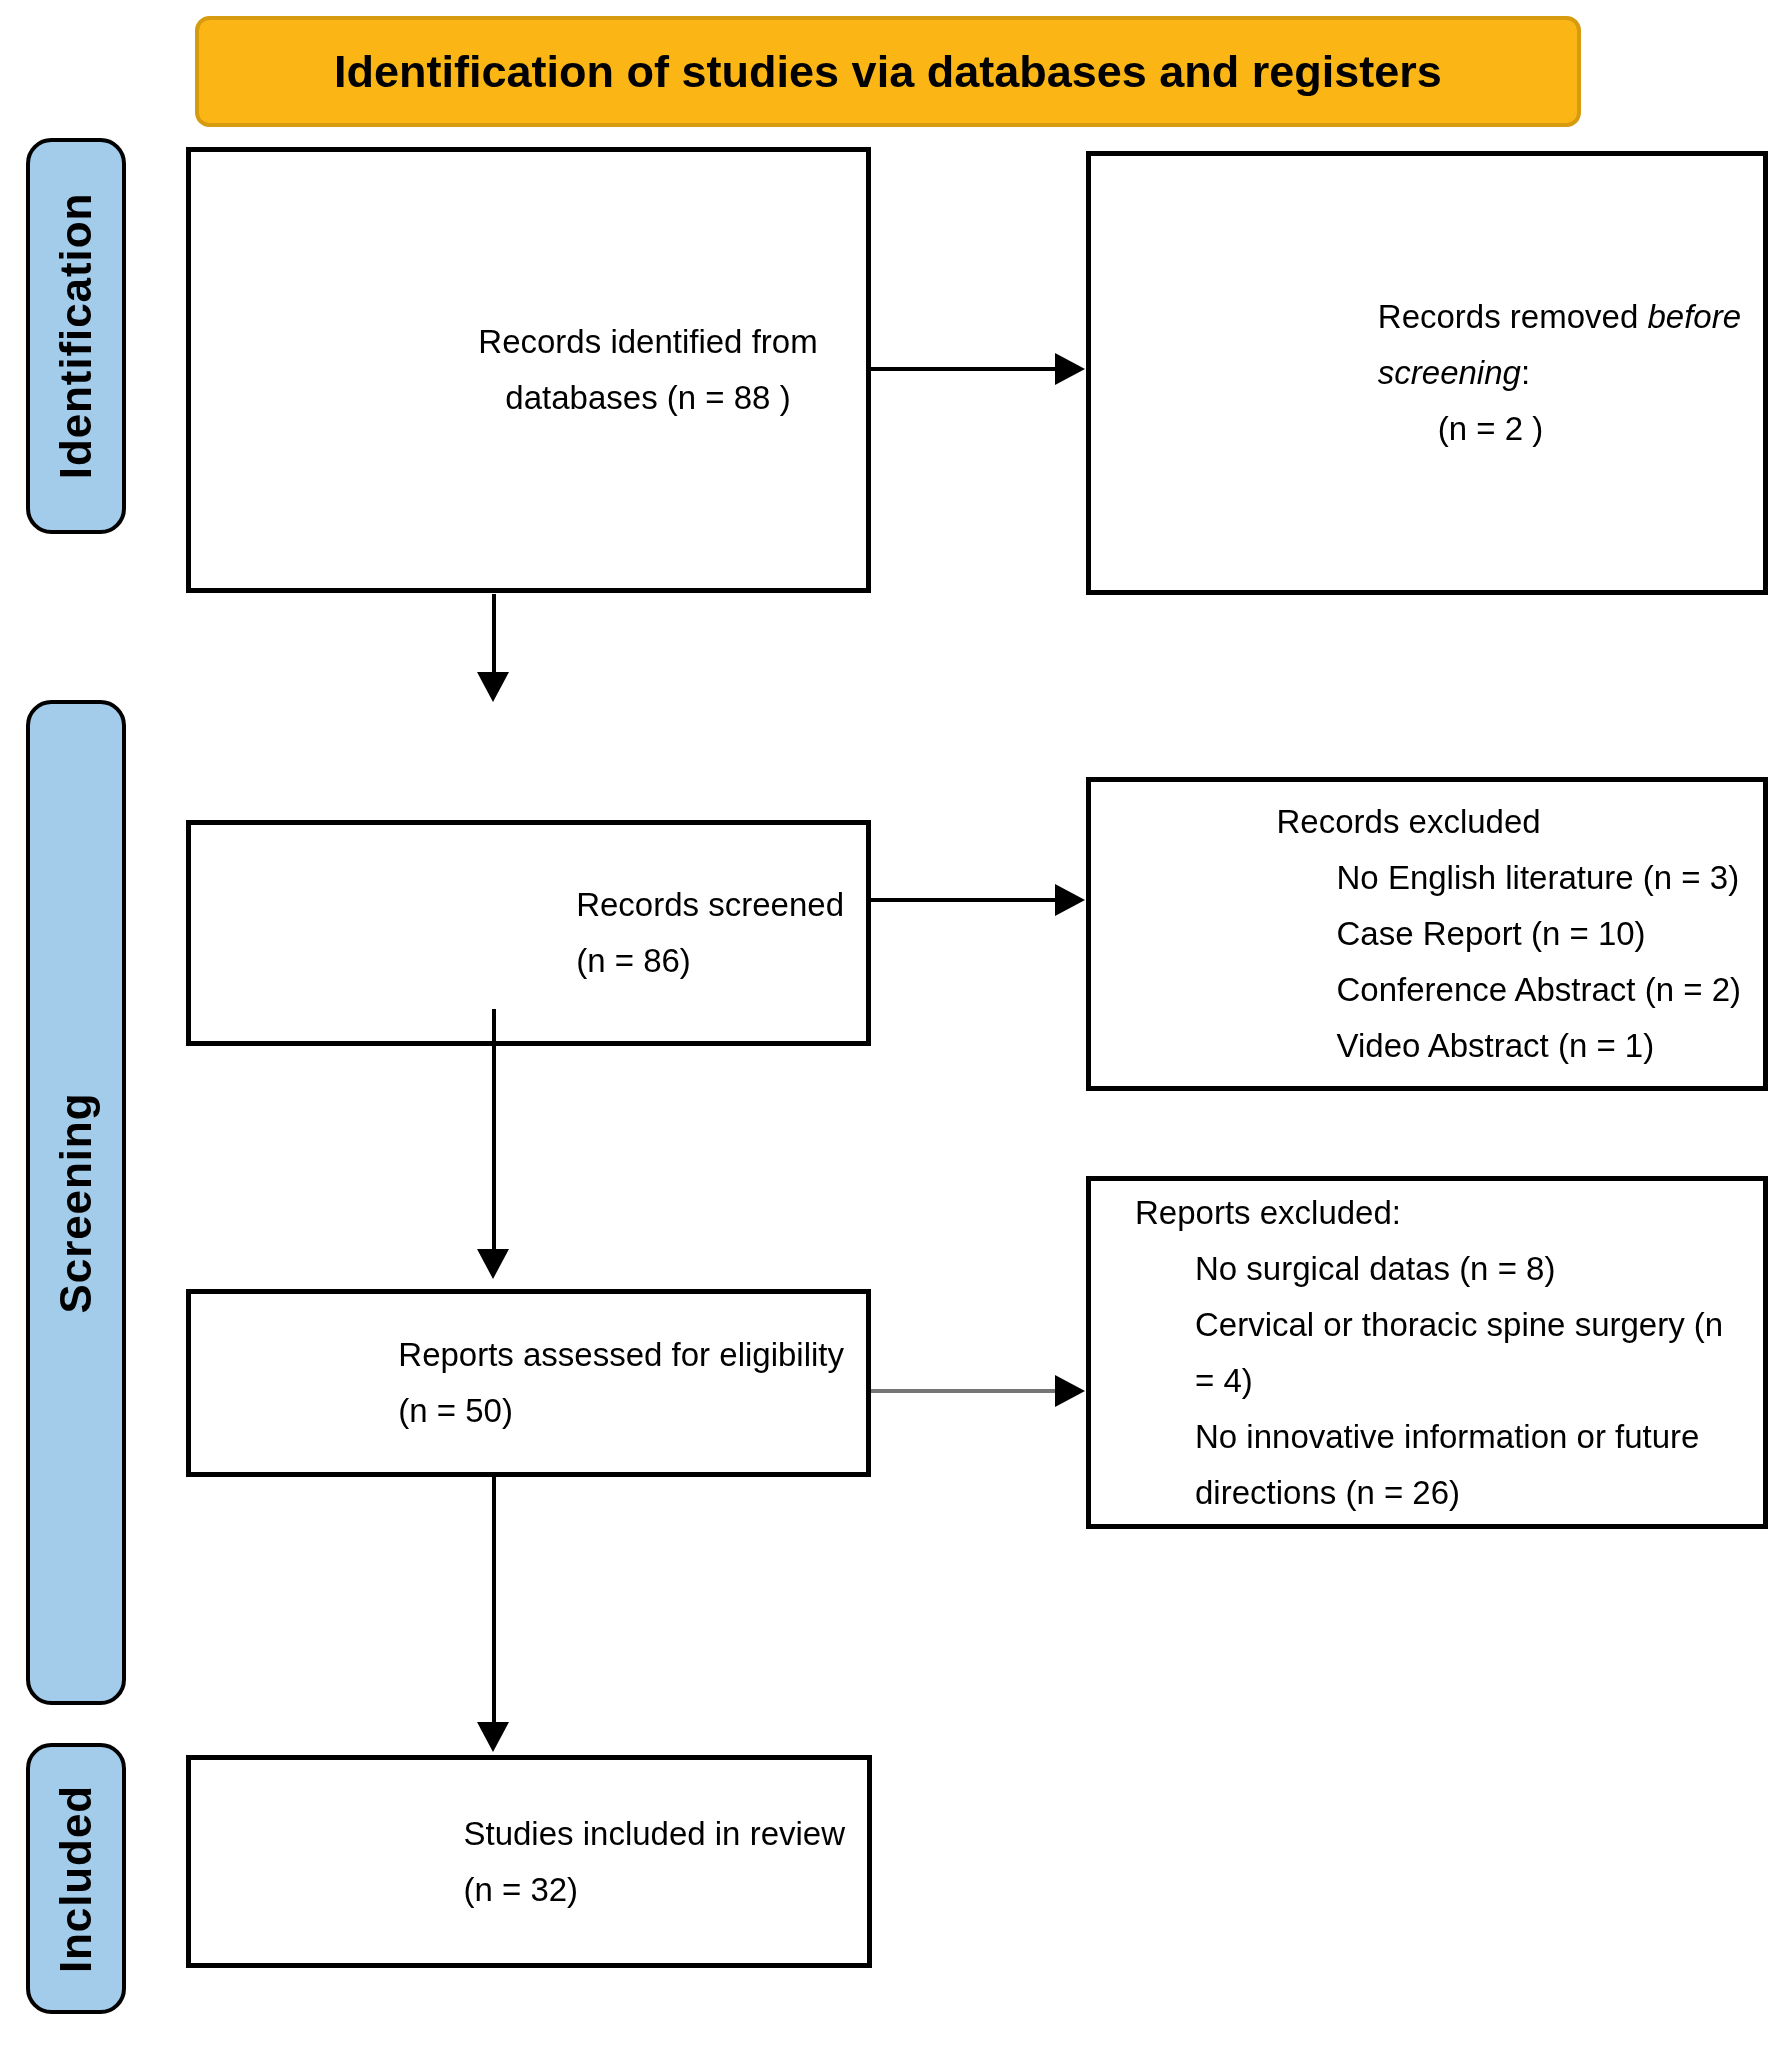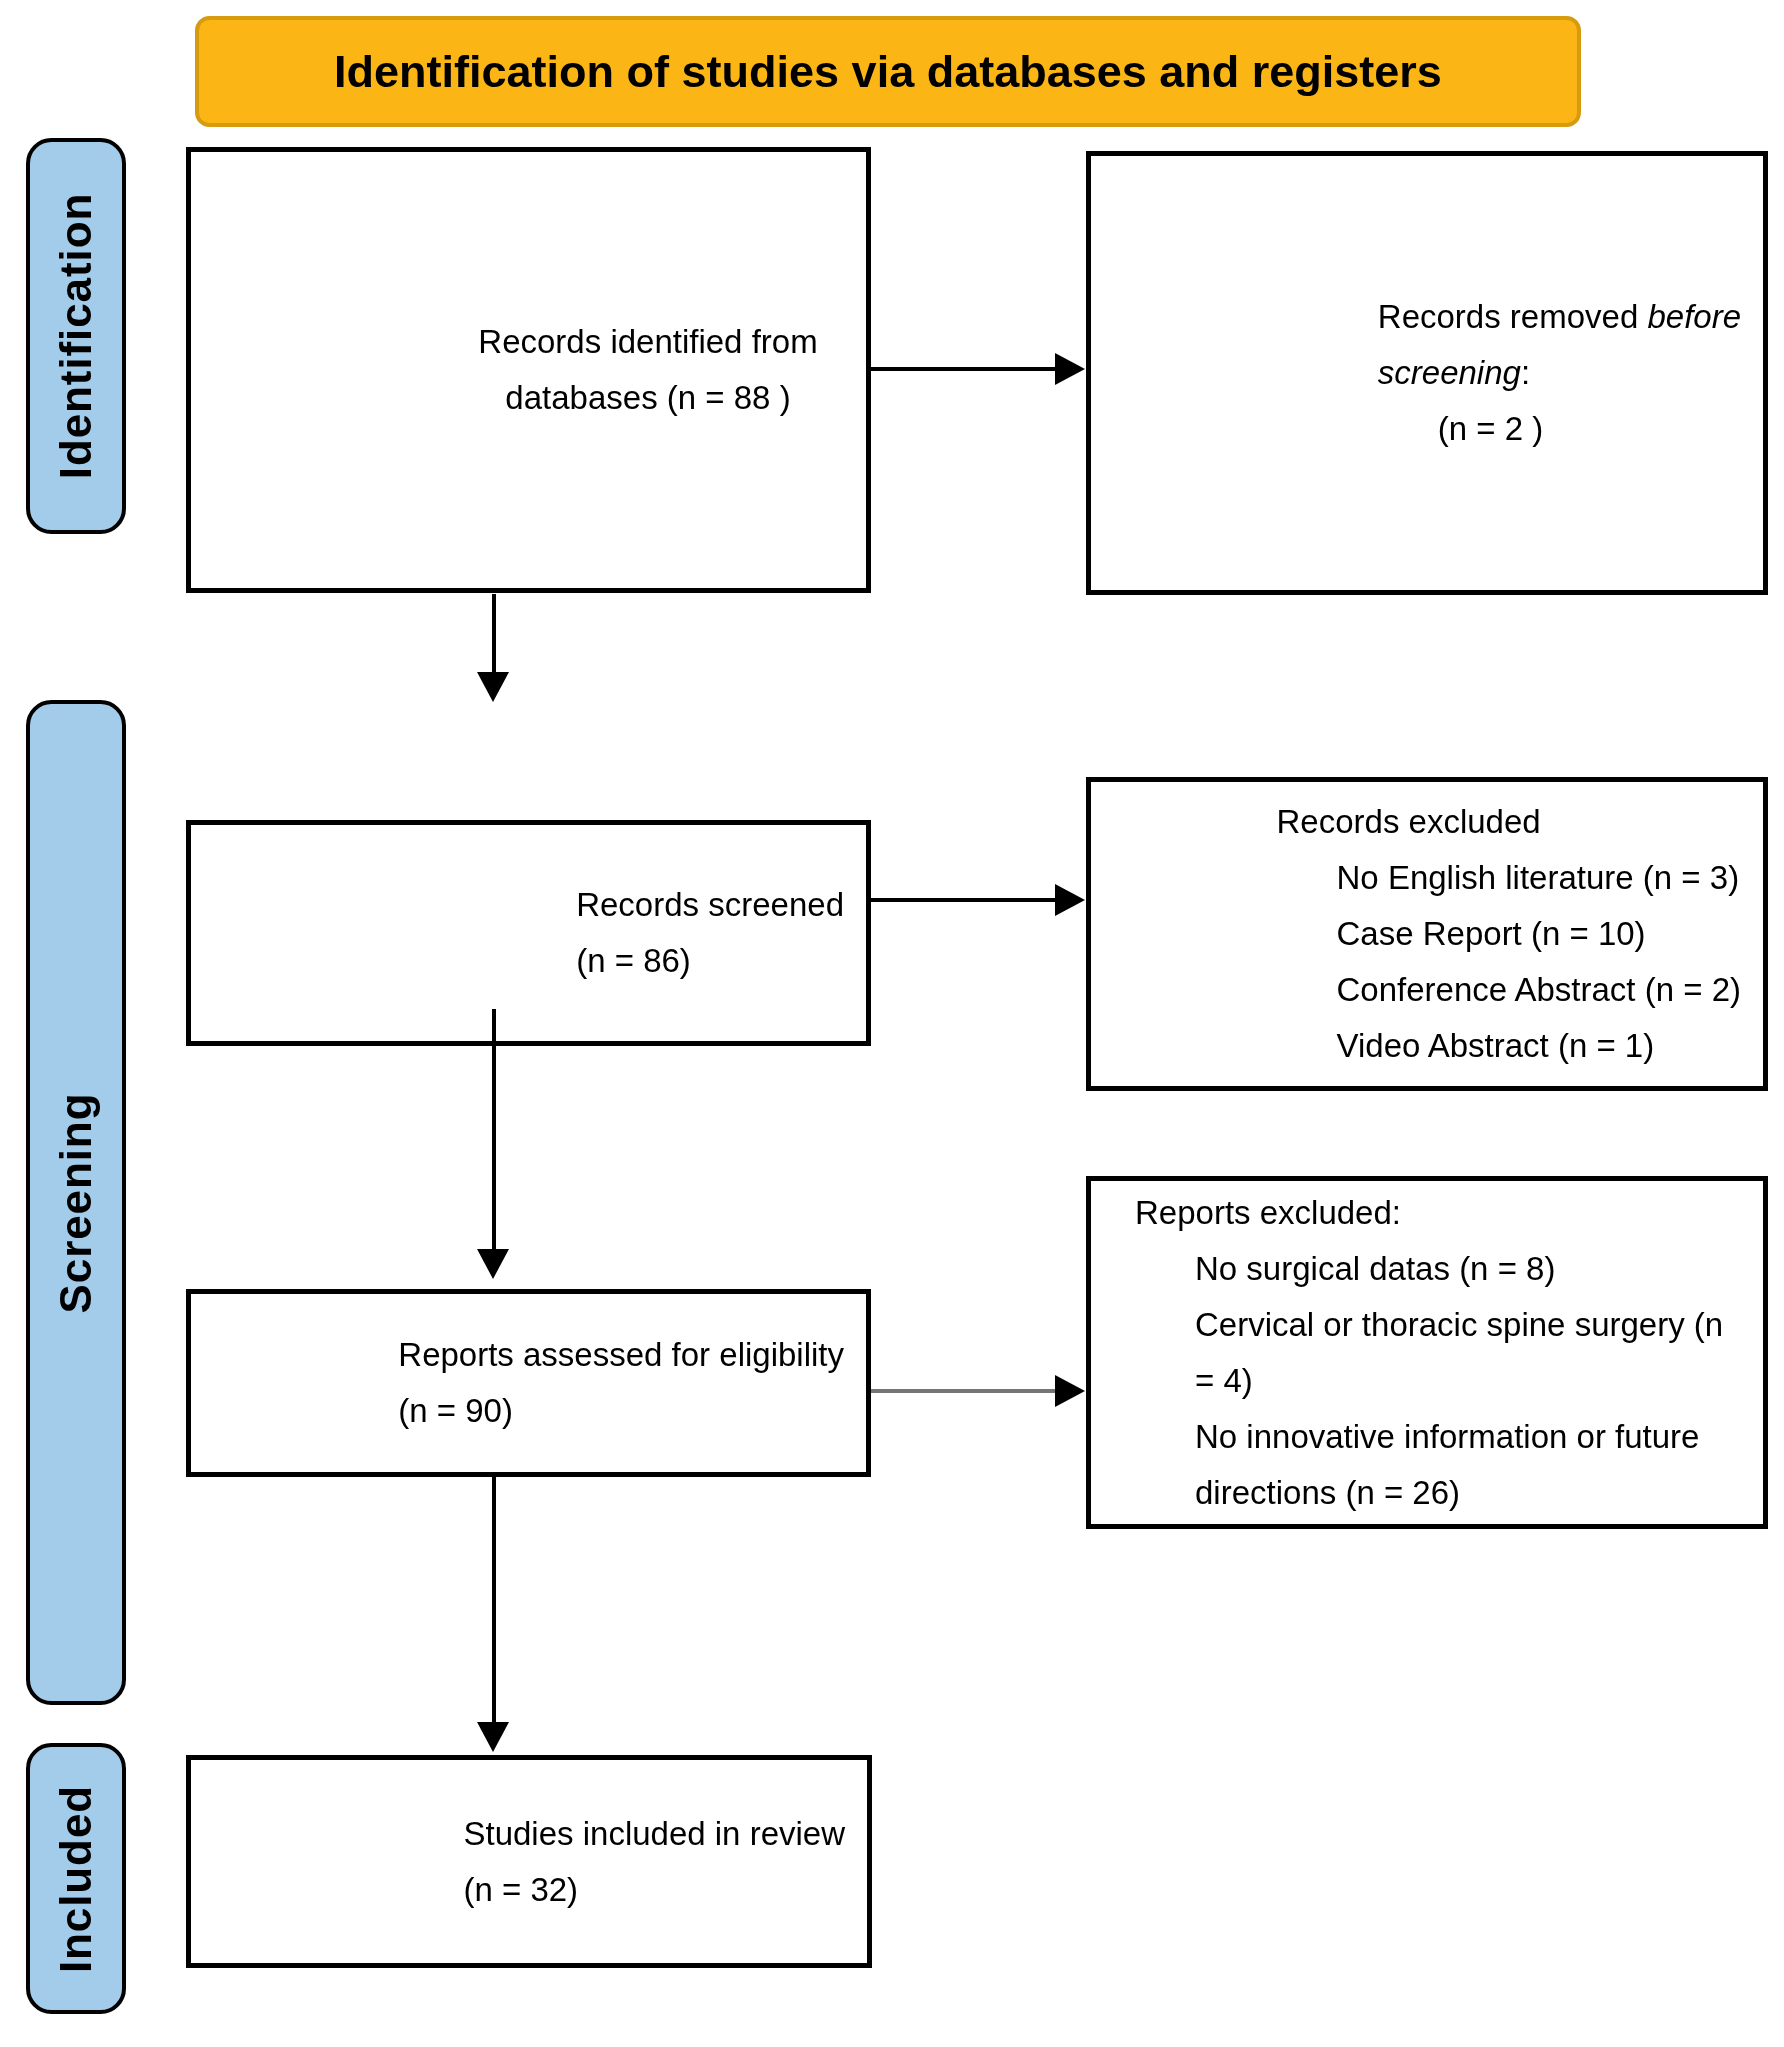--- a/index.html
+++ b/index.html
@@ -132,21 +132,21 @@
 
   <div class="hline" style="left:871px; top:898px; width:185px;"></div>
   <div class="head-right" style="left:1055px; top:884px;"></div>
 
   <div class="vline" style="left:492px; top:1009px; height:242px;"></div>
   <div class="head-down" style="left:477px; top:1249px;"></div>
 
   <div class="box" style="left:186px; top:1289px; width:685px; height:188px;">
     <div class="pad-left">
       <div>Reports assessed for eligibility</div>
-      <div>(n = 90)</div>
+      <div>(n = 50)</div>
     </div>
   </div>
 
   <div class="box" style="left:1086px; top:1176px; width:682px; height:353px;">
     <div class="pad-left">
       <div>Reports excluded:</div>
       <div class="indent">No surgical datas (n = 8)</div>
       <div class="indent">Cervical or thoracic spine surgery (n = 4)</div>
       <div class="indent">No innovative information or future directions (n = 26)</div>
     </div>

